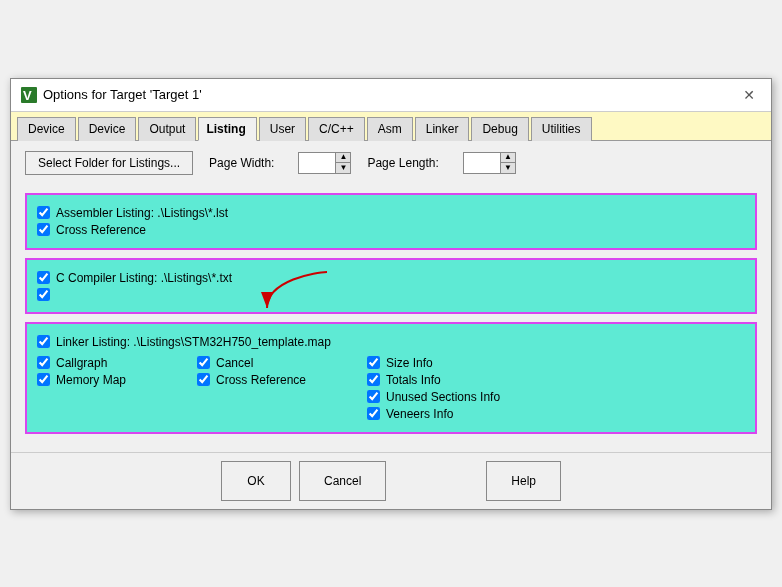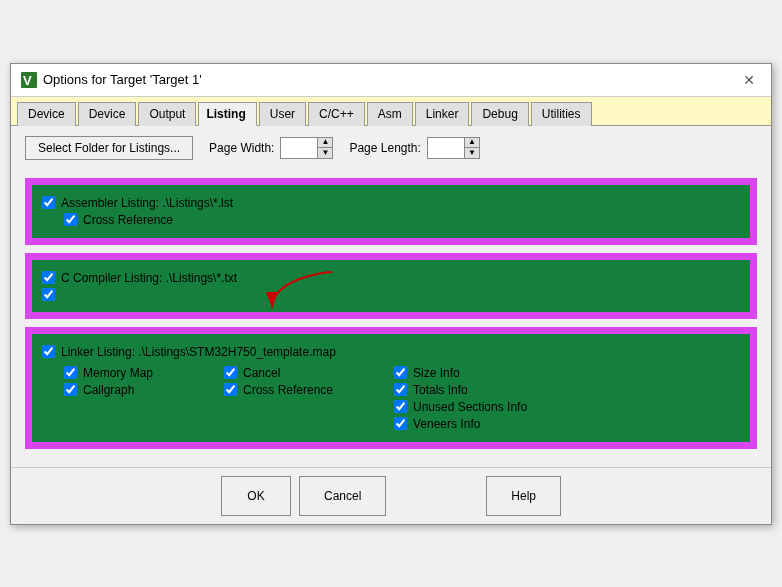--- a/index.html
+++ b/index.html
@@ -82,21 +82,21 @@
       padding: 4px 12px;
       font-size: 12px;
       background: #f0f0f0;
       border: 1px solid #888;
       cursor: pointer;
       min-width: 160px;
     }
     .spinner-group {
       display: flex;
       align-items: center;
-      gap: 6px;
+      gap: 24px;
     }
     .spinner-label {
       font-size: 12px;
     }
     .spinner-input {
       display: flex;
       align-items: center;
       border: 1px solid #888;
       background: #fff;
     }
@@ -120,40 +120,39 @@
       border: none;
       cursor: pointer;
       font-size: 8px;
       display: flex;
       align-items: center;
       justify-content: center;
       line-height: 1;
     }
     .spin-up { border-bottom: 1px solid #888; }
     .section-box {
-      border: 7px solid #d946ef;
-      background: #15803d;
+      border: 2px solid #d946ef;
+      background: #5eead4;
       padding: 8px 10px;
       margin-bottom: 8px;
     }
     .checkbox-row {
       display: flex;
       align-items: center;
       gap: 6px;
       margin: 3px 0;
     }
     .checkbox-row input[type=checkbox] {
       margin: 0;
       cursor: pointer;
     }
     .checkbox-label {
       font-size: 12px;
     }
     .indent {
-      margin-left: 22px;
     }
     .bottom-bar {
       display: flex;
       justify-content: center;
       gap: 8px;
       padding: 8px 14px;
       border-top: 1px solid #ccc;
       background: #f0f0f0;
     }
     .bottom-btn {
@@ -258,25 +257,25 @@
       <div class="checkbox-row">
         <input type="checkbox" checked="" style="">
         <span class="checkbox-label">Linker Listing:  .\Listings\STM32H750_template.map</span>
       </div>
 
       <div style="display:flex; gap:0; margin-top:4px;">
 
         <div style="flex:0 0 160px;">
           <div class="checkbox-row indent">
             <input type="checkbox" checked="" style="">
+            <span class="checkbox-label">Callgraph</span>
+          </div>
+          <div class="checkbox-row indent">
+            <input type="checkbox" checked="" style="">
             <span class="checkbox-label">Memory Map</span>
-          </div>
-          <div class="checkbox-row indent">
-            <input type="checkbox" checked="" style="">
-            <span class="checkbox-label">Callgraph</span>
           </div>
         </div>
 
         <div style="flex:0 0 170px;">
           <div class="checkbox-row indent">
             <input type="checkbox" checked="" style="">
             <span class="checkbox-label">Cancel</span>
           </div>
           <div class="checkbox-row indent">
             <input type="checkbox" checked="" style="">

